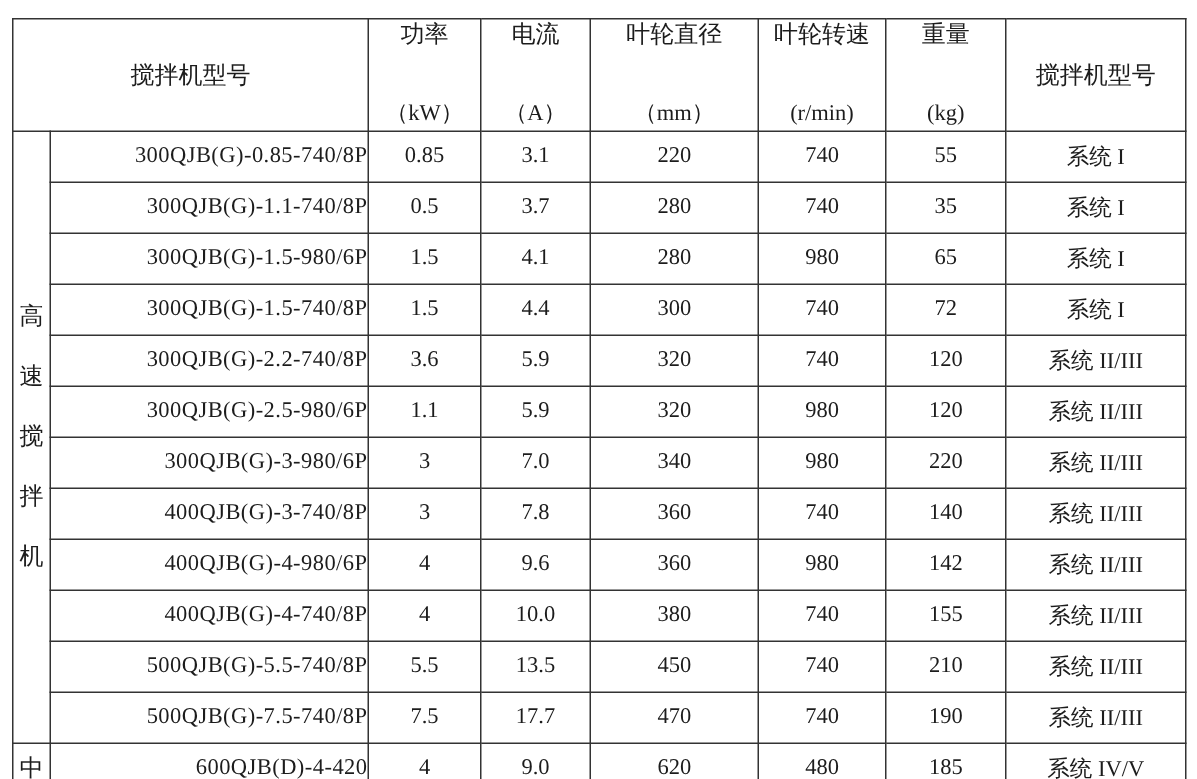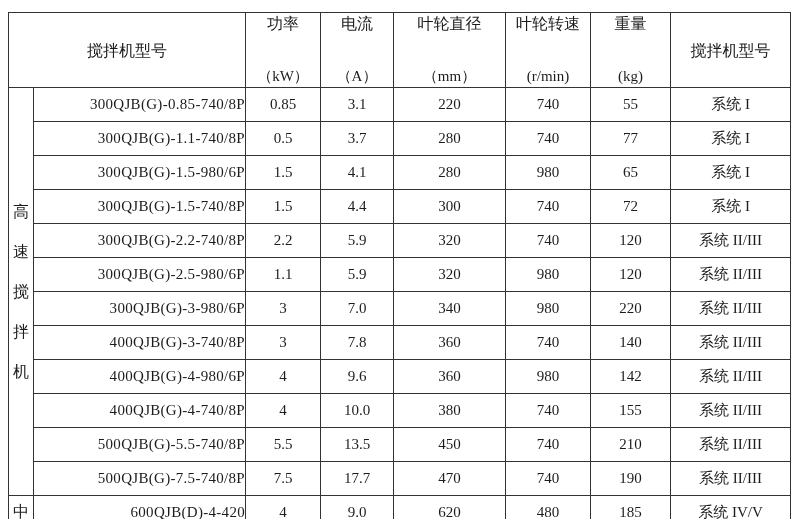--- a/index.html
+++ b/index.html
@@ -128,21 +128,21 @@
           <td>740</td>
           <td>55</td>
           <td>系统 I</td>
         </tr>
         <tr>
           <td class="model-cell">300QJB(G)-1.1-740/8P</td>
           <td>0.5</td>
           <td>3.7</td>
           <td>280</td>
           <td>740</td>
-          <td>77</td>
+          <td>35</td>
           <td>系统 I</td>
         </tr>
         <tr>
           <td class="model-cell">300QJB(G)-1.5-980/6P</td>
           <td>1.5</td>
           <td>4.1</td>
           <td>280</td>
           <td>980</td>
           <td>65</td>
           <td>系统 I</td>
@@ -151,21 +151,21 @@
           <td class="model-cell">300QJB(G)-1.5-740/8P</td>
           <td>1.5</td>
           <td>4.4</td>
           <td>300</td>
           <td>740</td>
           <td>72</td>
           <td>系统 I</td>
         </tr>
         <tr>
           <td class="model-cell">300QJB(G)-2.2-740/8P</td>
-          <td>2.2</td>
+          <td>3.6</td>
           <td>5.9</td>
           <td>320</td>
           <td>740</td>
           <td>120</td>
           <td>系统 II/III</td>
         </tr>
         <tr>
           <td class="model-cell">300QJB(G)-2.5-980/6P</td>
           <td>1.1</td>
           <td>5.9</td>

